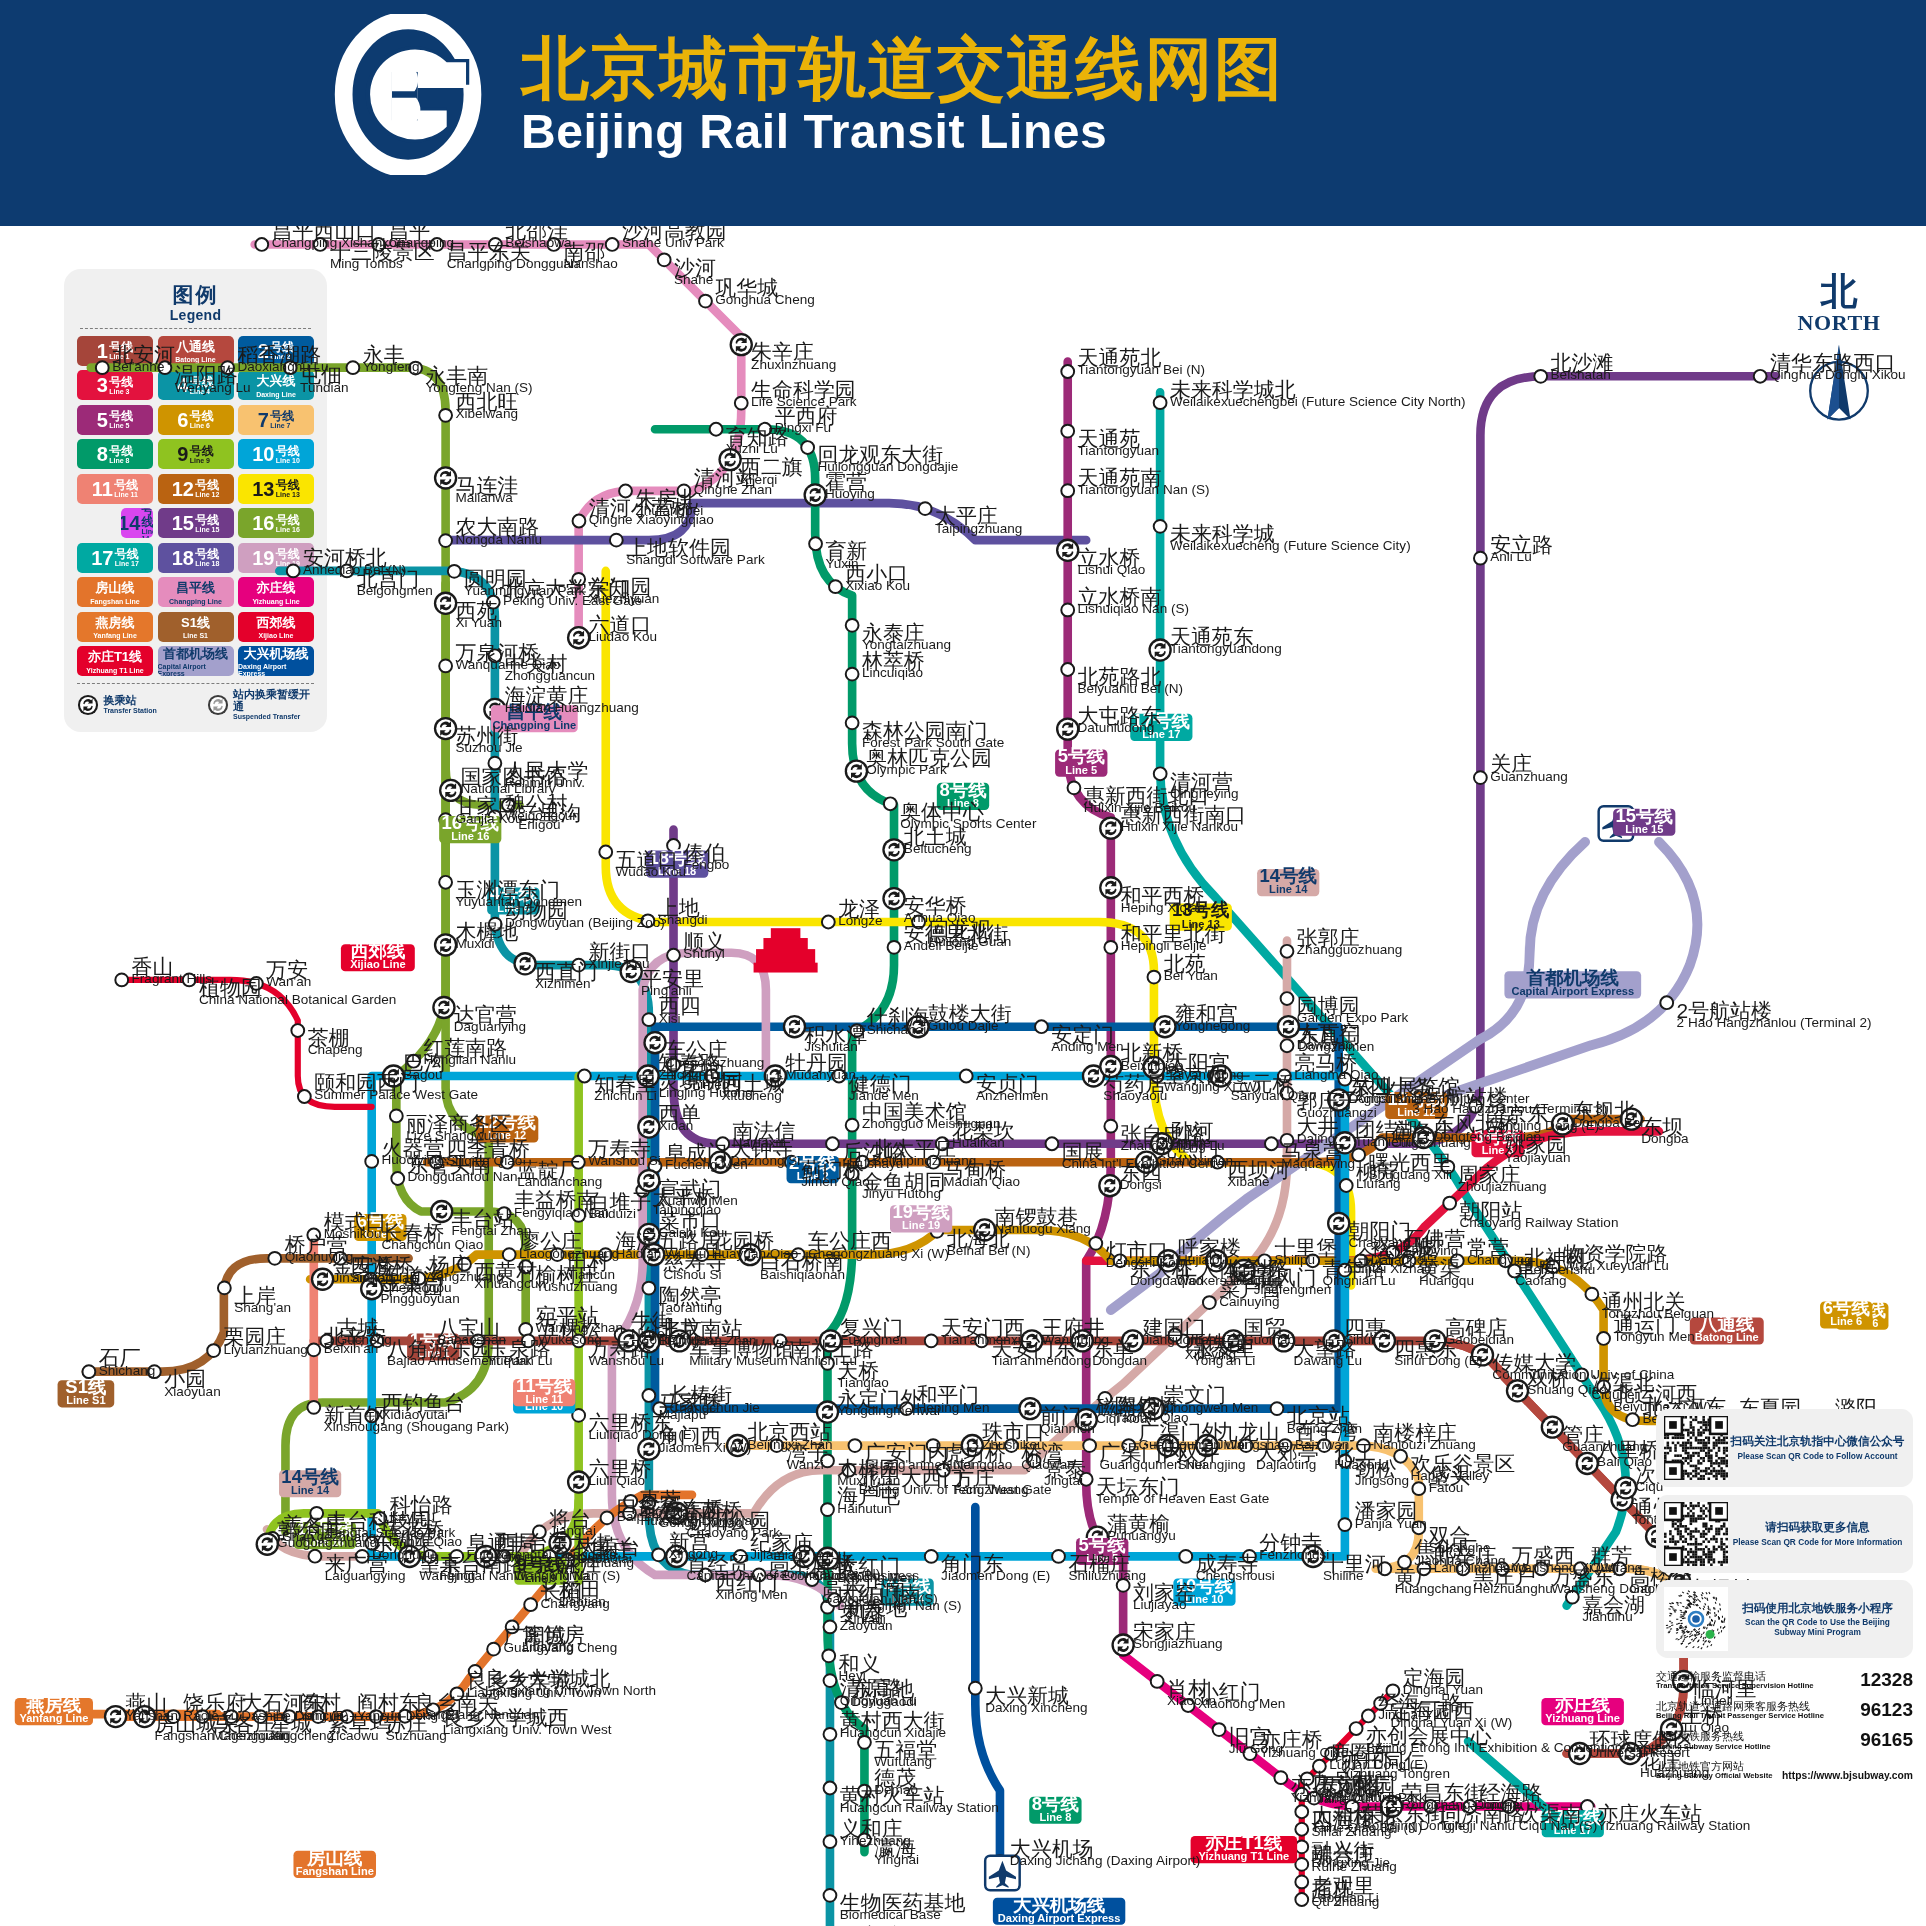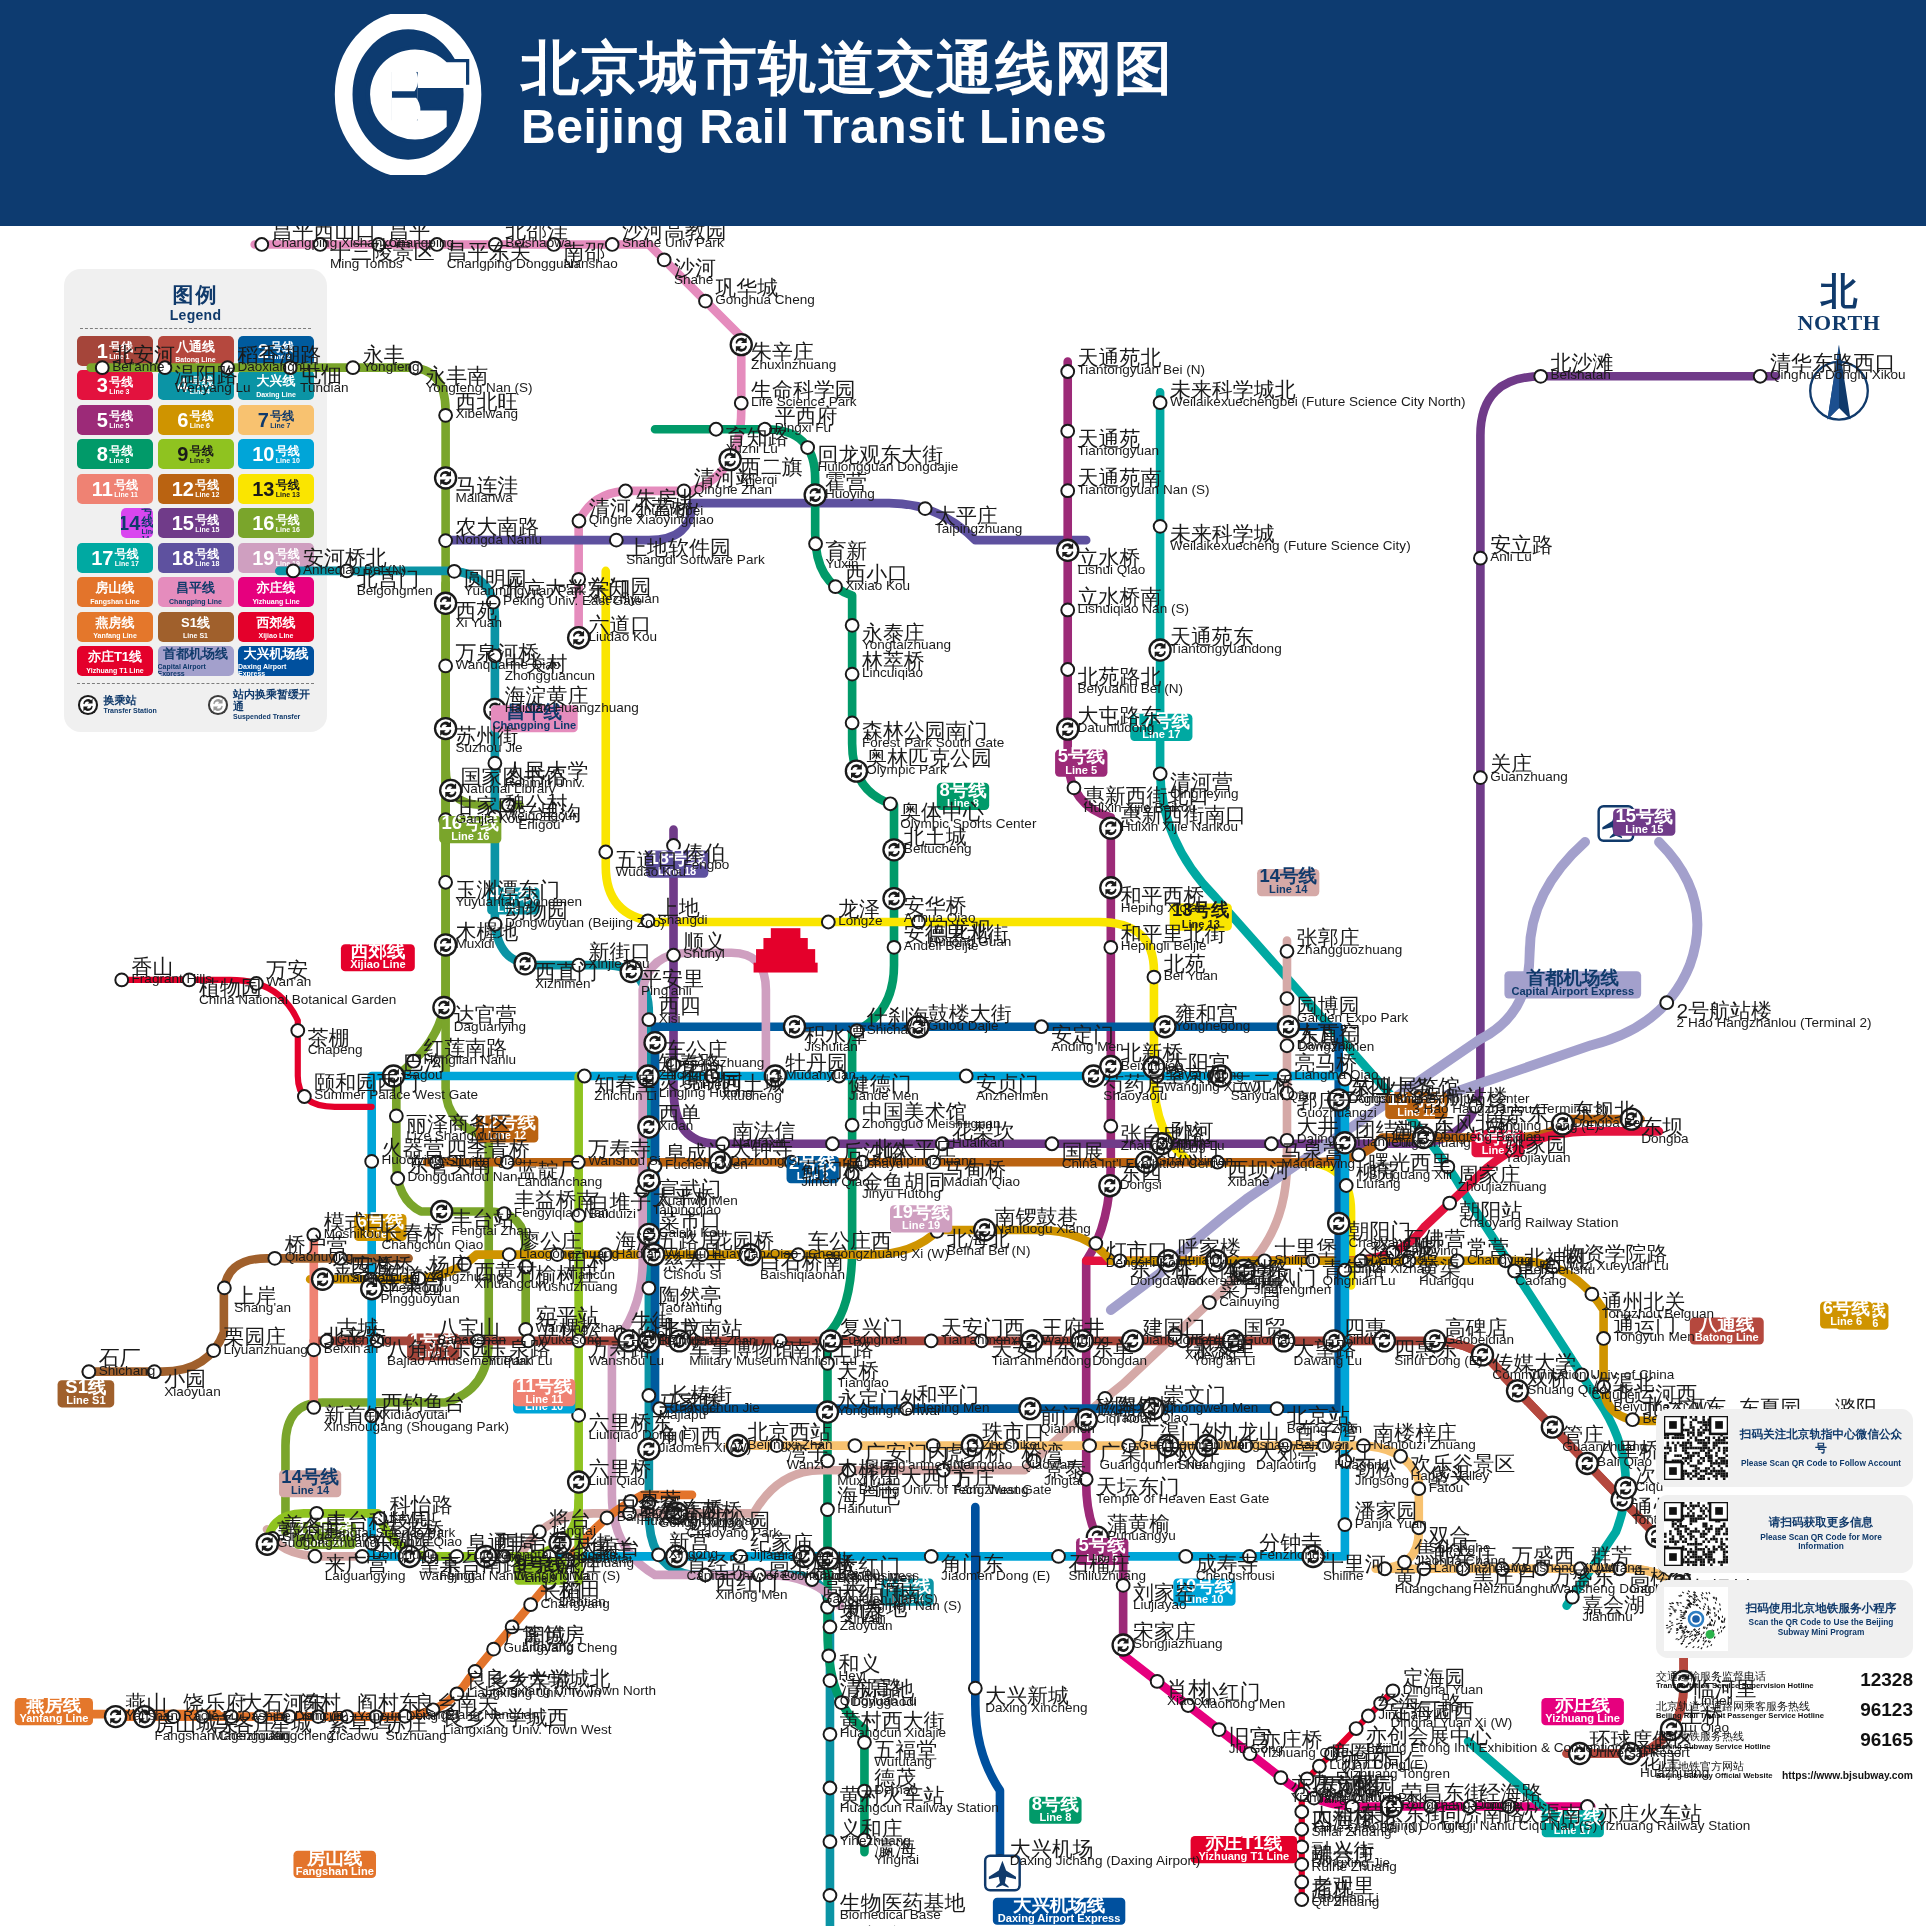--- a/index.html
+++ b/index.html
@@ -16,21 +16,21 @@
     position:absolute; left:0; top:0; width:1926px; height:226px;
     background:#0d3b70;
   }
   #header-inner {
     position:absolute; left:334px; top:14px;
     display:flex; align-items:center; gap:26px;
   }
   .bj-logo { width:161px; height:161px; flex:0 0 auto; }
   #title-block { display:flex; flex-direction:column; justify-content:center; }
   #title-cn {
-    color:#ffffff; font-size:58px; font-weight:bold; line-height:1.12;
+    color:#eab308; font-size:68px; font-weight:bold; line-height:1.12;
     letter-spacing:1.3px; white-space:nowrap;
   }
   #title-en {
     color:#ffffff; font-size:48px; font-weight:bold; line-height:1.1;
     letter-spacing:0.6px; white-space:nowrap;
   }
 
   
   #legend {
     position:absolute; left:64px; top:269px; width:263px;
@@ -79,21 +79,21 @@
   #compass-en { color:#103a6b; font-size:22px; font-weight:bold; letter-spacing:0.6px;font-family:Liberation Serif, serif; }
 
   
   #map { position:absolute; left:0; top:226px; width:1926px; height:1700px; }
   #map svg { display:block; }
 
   
   #infopanel { position:absolute; left:1656px; top:1409px; width:257px; }
   .qr-card {
     background:#f0f0f0; border-radius:11.6px; padding:7px 7.7px;
-    display:flex; align-items:center; gap:9px; margin-bottom:7.7px;
+    display:flex; align-items:center; gap:2px; margin-bottom:7.7px;
   }
   .qr-img { width:64px; height:64px; flex:0 0 auto; background:#fff; }
   .qr-txt { display:flex; flex-direction:column; text-align:center; flex:1; }
   .qr-cn { color:#103a6b; font-size:11.6px; font-weight:bold; line-height:1.18; }
   .qr-en { color:#103a6b; font-size:8.3px; font-weight:bold; line-height:1.18; margin-top:3.9px; }
 
   #hotlines { margin-top:10.3px; }
   .hl-row { display:flex; align-items:flex-end; margin-bottom:8.3px; }
   .hl-left { flex:1; display:flex; flex-direction:column; line-height:1.12; }
   .hl-cn { color:#111; font-size:11px; }

